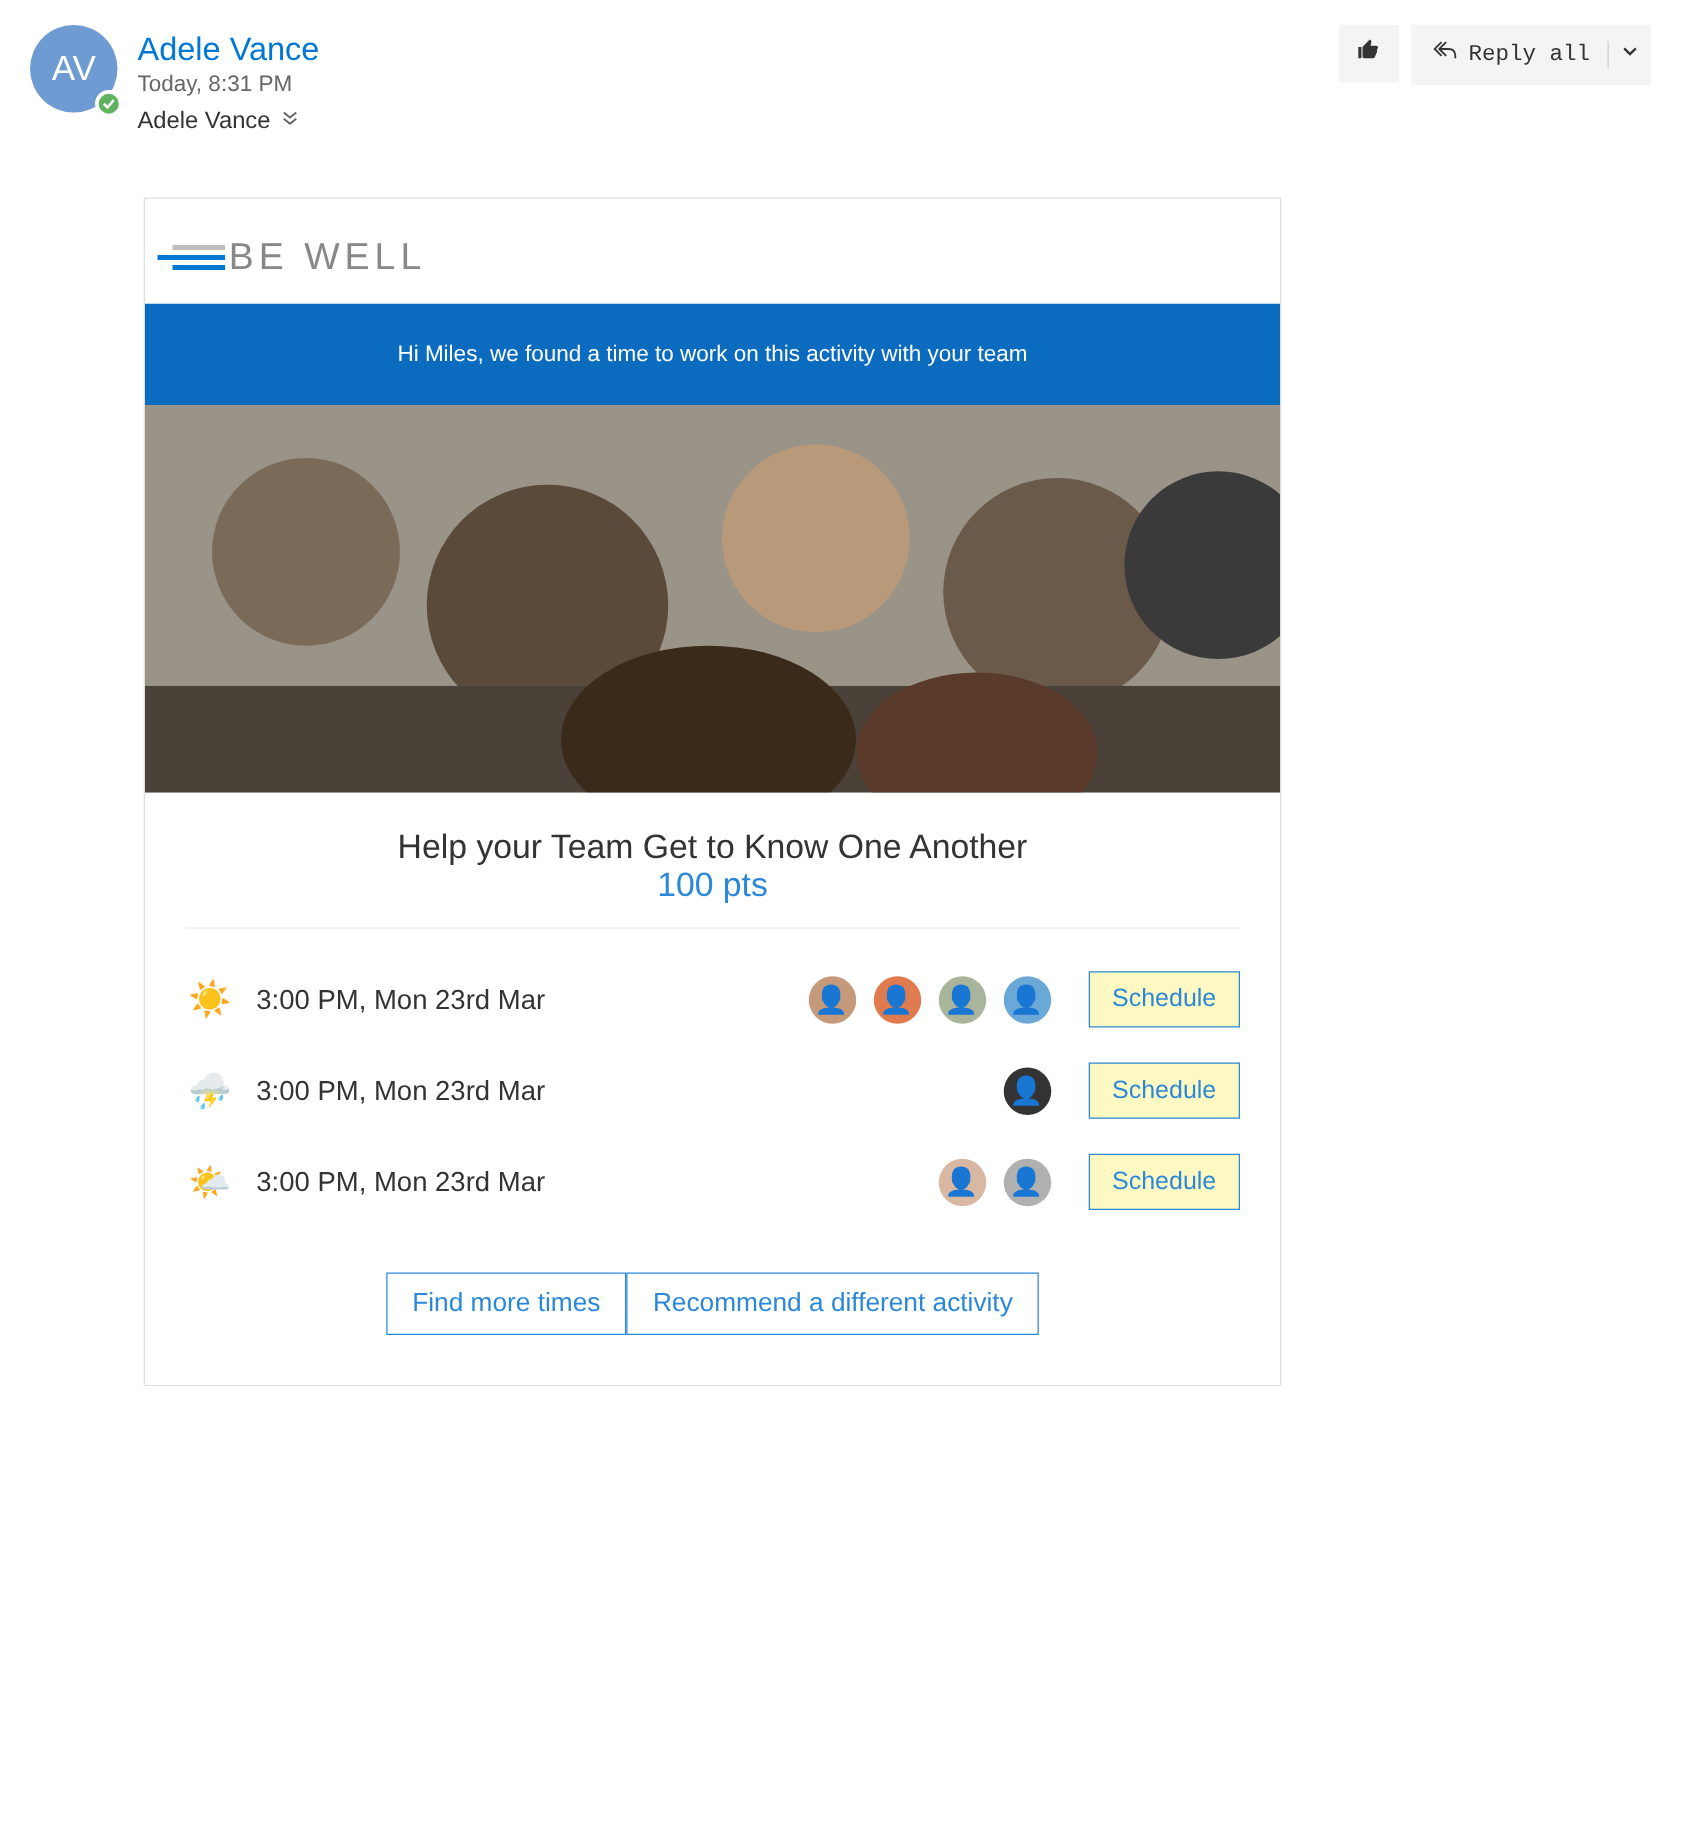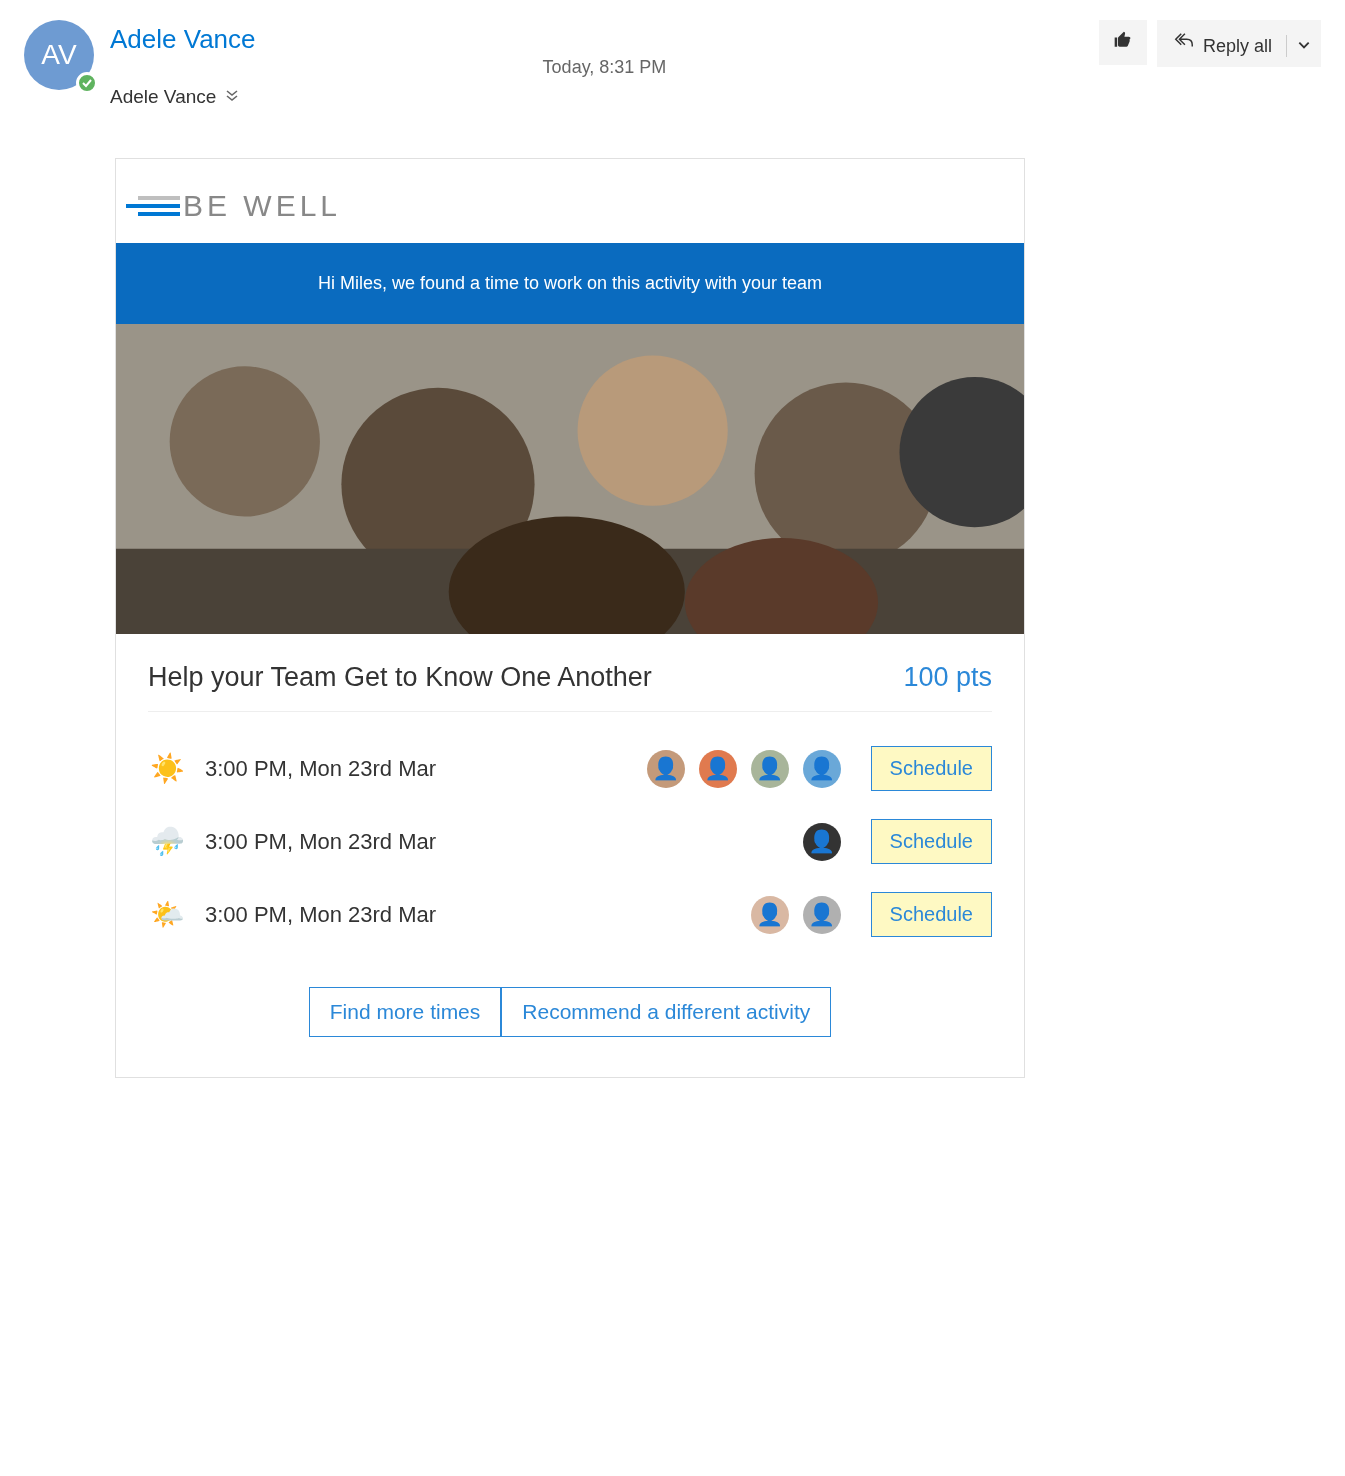--- a/index.html
+++ b/index.html
@@ -24,27 +24,27 @@
   }
   .presence-badge {
     position: absolute; bottom: -4px; right: -4px;
     width: 22px; height: 22px; border-radius: 50%;
     background: #5fb35f; border: 3px solid #fff;
     display:flex; align-items:center; justify-content:center;
   }
   .presence-badge svg { width:10px; height:10px; }
   .header-info { flex: 1; }
   .sender-name { color:#0078d4; font-size: 26px; margin: 4px 0 2px 0; }
-  .timestamp { color:#666; font-size: 18px; text-align: center; }
+  .timestamp { color:#666; font-size: 18px; }
   .recipient-row { margin-top: 8px; font-size: 19px; color:#333; display:flex; align-items:center; gap:8px;}
   .chevrons-icon svg { width:16px; height:16px; }
   .header-actions { display:flex; gap:10px; align-items:flex-start; }
   .action-btn {
     background:#f4f4f4; border:none; padding:10px 14px; font-size:18px; color:#333;
-    display:flex; align-items:flex-end; gap:8px; cursor:pointer;
+    display:flex; align-items:center; gap:8px; cursor:pointer;font-family:Liberation Mono, monospace;
   }
   .action-btn.split { padding:10px 10px 10px 16px; }
   .action-btn .divider { width:1px; height:22px; background:#ccc; margin:0 2px 0 6px;}
   .like-btn svg{ width:20px; height:20px; fill:#333;}
   .reply-icon svg{ width:22px; height:22px; stroke:#333; fill:none; stroke-width:1.6;}
   .caret-down svg{ width:14px; height:14px; fill:#333;}
 
   .card {
     margin: 50px 0 0 115px;
     width: 910px;
@@ -62,21 +62,21 @@
     background:#0a6bbf; color:#fff; text-align:center;
     padding: 30px 20px; font-size: 18px;
   }
   .hero {
     height: 310px; background:#888; position:relative; overflow:hidden;
   }
   .hero svg { width:100%; height:100%; }
   .card-body { padding: 0 32px 30px 32px; }
   .activity-row {
     display:flex; justify-content:space-between; align-items:center;
-    padding: 28px 0 18px 0; border-bottom:1px solid #eee;
+    padding: 28px 0 18px 0; border-bottom:1px solid #eee;flex-direction:column;
   }
   .activity-title { font-size: 27px; color:#333; }
   .activity-points { font-size: 27px; color:#2b88d8; }
   .slots { padding-top: 20px; }
   .slot {
     display:flex; align-items:center; padding: 14px 0;
   }
   .weather { width:40px; height:36px; display:flex; align-items:center; justify-content:center; font-size:28px;}
   .slot-time { flex:0 0 auto; margin-left: 17px; font-size: 22px; color:#333; }
   .attendees { margin-left:auto; display:flex; gap:14px; }

